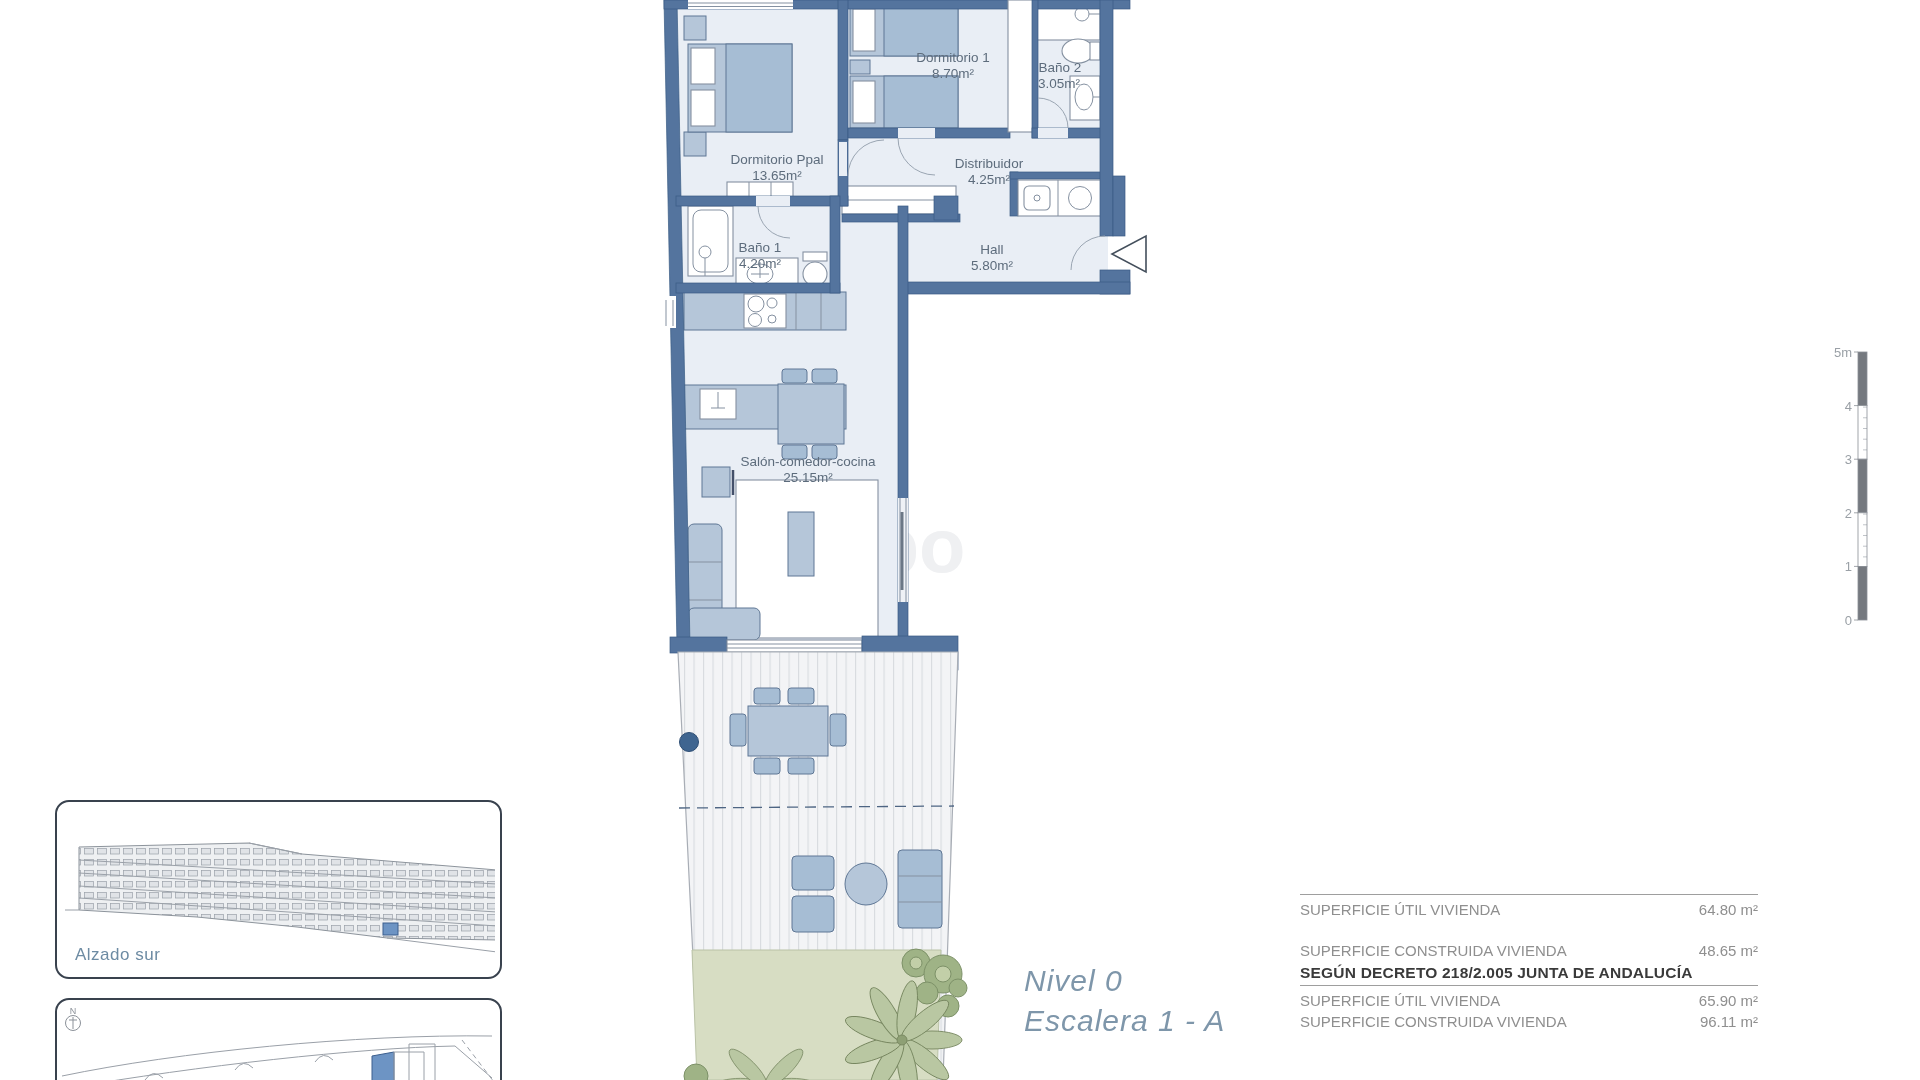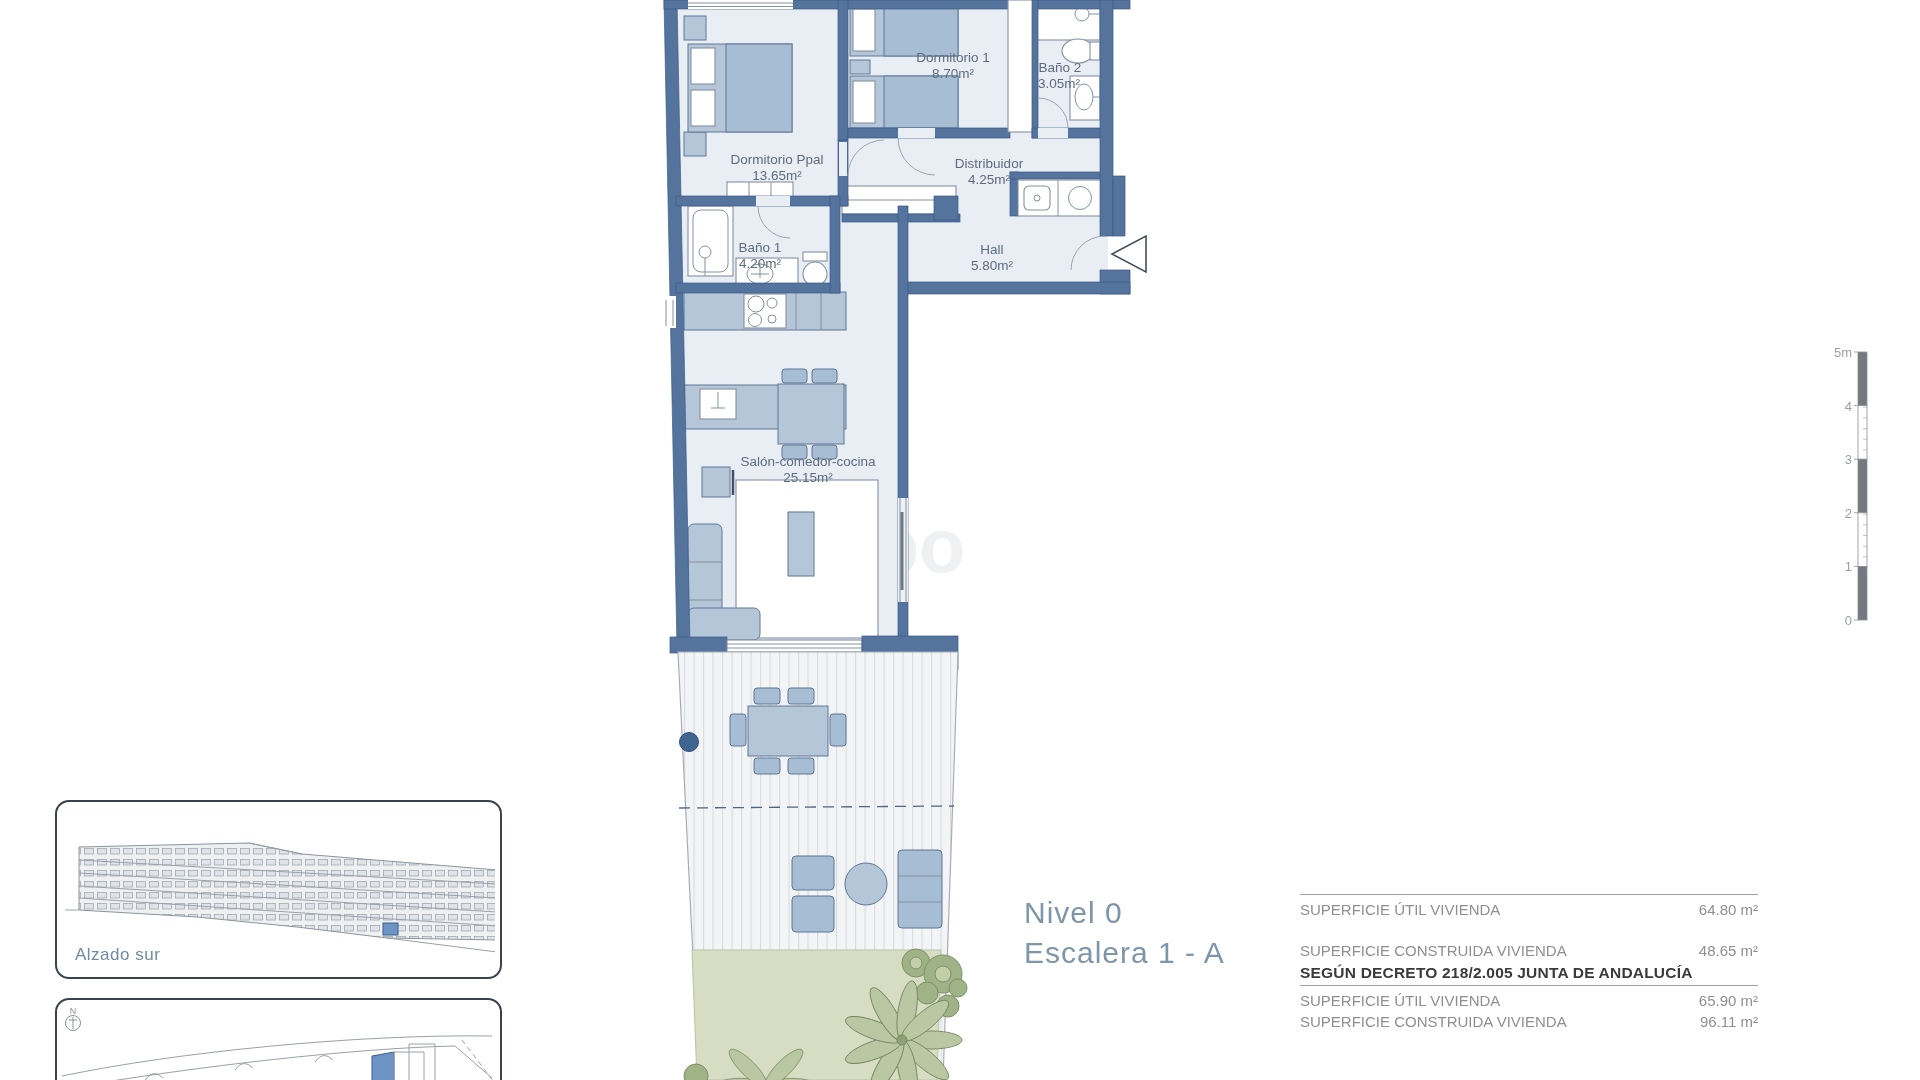--- a/index.html
+++ b/index.html
@@ -15,22 +15,22 @@
   .fu2{fill:#a6bdd4;stroke:#5f7795;stroke-width:1;}
   .fx{fill:#ffffff;stroke:#8591a1;stroke-width:1.1;}
   .ln{stroke:#8591a1;fill:none;stroke-width:1;}
   .arc{stroke:#9aa5b2;fill:none;stroke-width:1;}
   .rl{font-size:13.5px;fill:#5d6c7c;text-anchor:middle;}
   .sc{font-size:13px;fill:#9aa0a6;text-anchor:end;}
   .wm{font-size:76px;font-weight:bold;fill:#eff0f2;}
   .gray{stroke:#9aa0a8;fill:none;stroke-width:1;}
 
   
-  .level{position:absolute;left:1024px;top:893px;color:#7e96aa;font-weight:300;
-         font-size:30px;letter-spacing:1px;line-height:40px;}
+  .level{position:absolute;left:1024px;top:961px;color:#7e96aa;font-weight:300;
+         font-size:30px;letter-spacing:1px;line-height:40px;font-style:italic;}
 
   
   .surf{position:absolute;left:1300px;top:891px;width:458px;color:#8f8f8f;font-size:15px;}
   .surf-title{color:#3a3a3a;font-weight:bold;font-size:15.5px;letter-spacing:.2px;line-height:19px;}
   .surf-rule{border-bottom:1.3px solid #9e9e9e;margin:3px 0 4px 0;}
   .surf-row{display:flex;justify-content:space-between;line-height:21px;}
   .surf-row .val{color:#8f8f8f;text-align:center;}
   .surf-gap{height:20px;}
 
   

